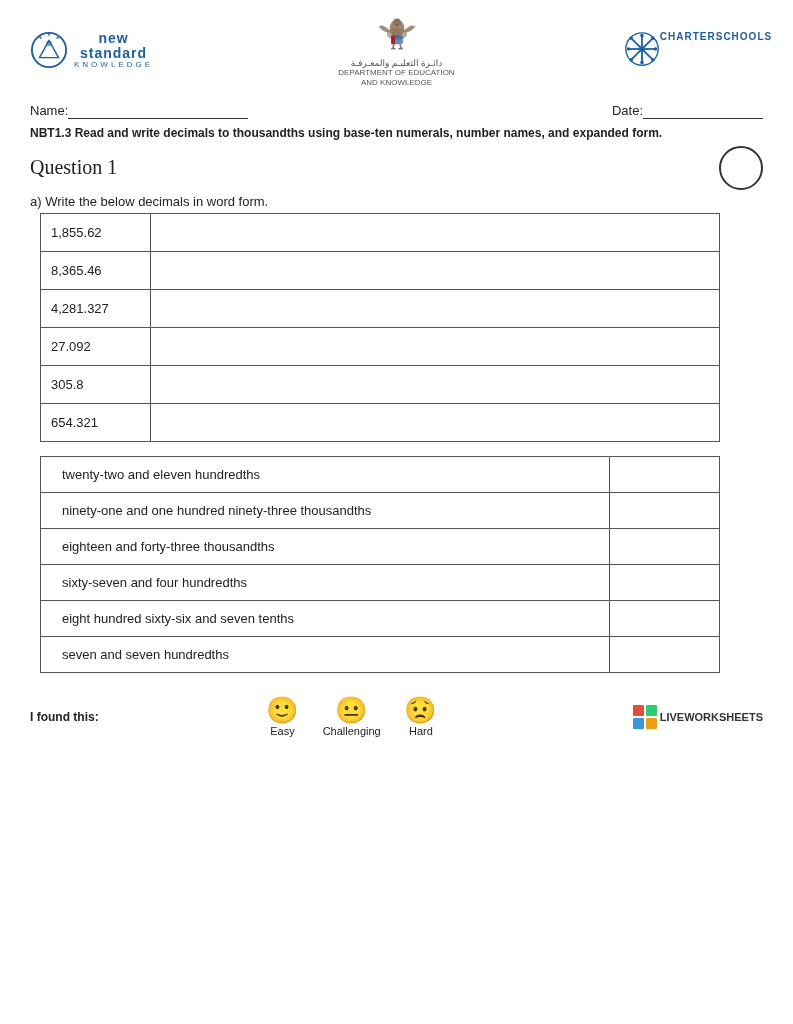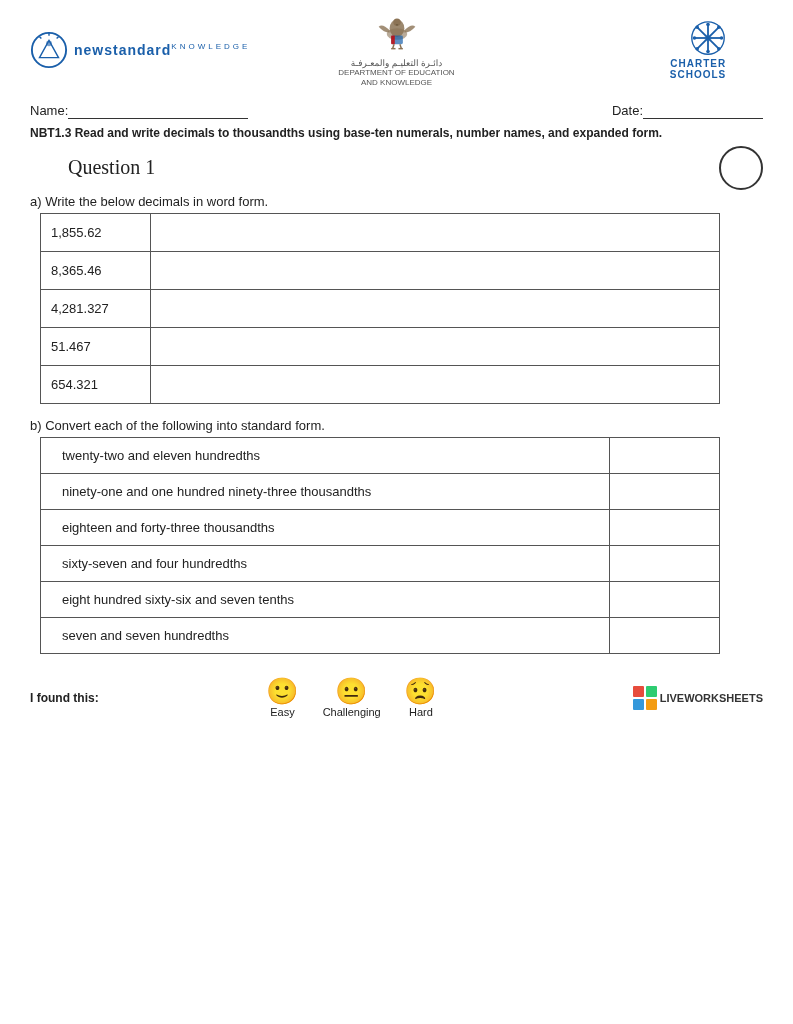--- a/index.html
+++ b/index.html
@@ -54,21 +54,21 @@
       display: flex;
       align-items: center;
       gap: 6px;
     }
     .nc-icon {
       width: 38px;
       height: 38px;
     }
     .nc-text {
       display: flex;
-      flex-direction: row;
+      flex-direction: column;
       line-height: 1.1;
       text-align: center;
     }
     .nc-new {
       font-size: 14px;
       font-weight: bold;
       color: #1a5faa;
       letter-spacing: 1px;
     }
     .nc-century {
@@ -79,22 +79,22 @@
     }
     .nc-education {
       font-size: 8px;
       letter-spacing: 3px;
       color: #1a5faa;
     }
 
     
     .charter-logo {
       display: flex;
-      flex-direction: column;
-      align-items: flex-end;
+      flex-direction: row;
+      align-items: flex-start;
     }
     .charter-snowflake {
       width: 36px;
       height: 36px;
       margin-bottom: 2px;
     }
     .charter-text {
       font-size: 10px;
       font-weight: bold;
       color: #1a5faa;
@@ -154,21 +154,20 @@
     .instruction span.nbt {
       font-weight: bold;
     }
 
     
     .question-title-row {
       display: flex;
       justify-content: space-between;
       align-items: center;
       margin-bottom: 4px;
-      margin-left: 38px;
     }
     .question-title {
       font-size: 20px;
       font-weight: normal;
       font-family: 'Times New Roman', serif;
     }
     .circle-score {
       width: 44px;
       height: 44px;
       border-radius: 50%;
@@ -384,31 +383,34 @@
         </tr>
         <tr>
           <td>8,365.46</td>
           <td></td>
         </tr>
         <tr>
           <td>4,281.327</td>
           <td></td>
         </tr>
         <tr>
-          <td>51.467</td>
+          <td>27.092</td>
+          <td></td>
+        </tr>
+        <tr>
+          <td>305.8</td>
           <td></td>
         </tr>
         <tr>
           <td>654.321</td>
           <td></td>
         </tr>
       </tbody>
   </table>
 
-  <div class="sub-label">b) Convert each of the following into standard form.</div>
 
   <table class="standard-table">
     <tbody id="standard-tbody">
     <tr>
           <td>twenty-two and eleven hundredths</td>
           <td></td>
         </tr>
         <tr>
           <td>ninety-one and one hundred ninety-three thousandths</td>
           <td></td>

